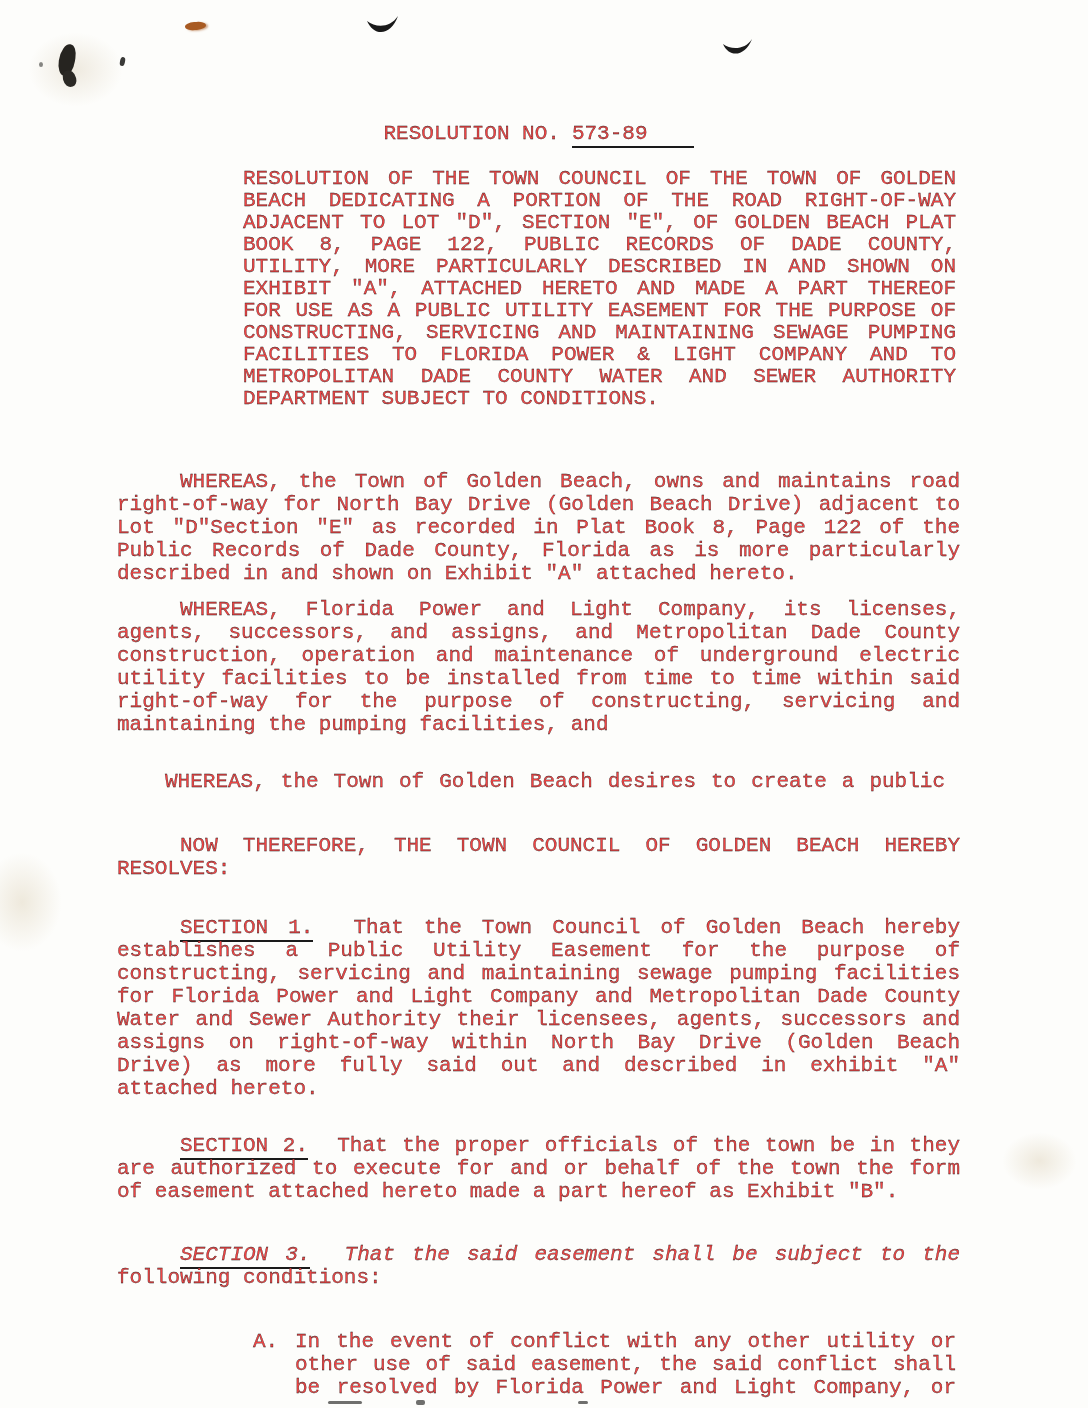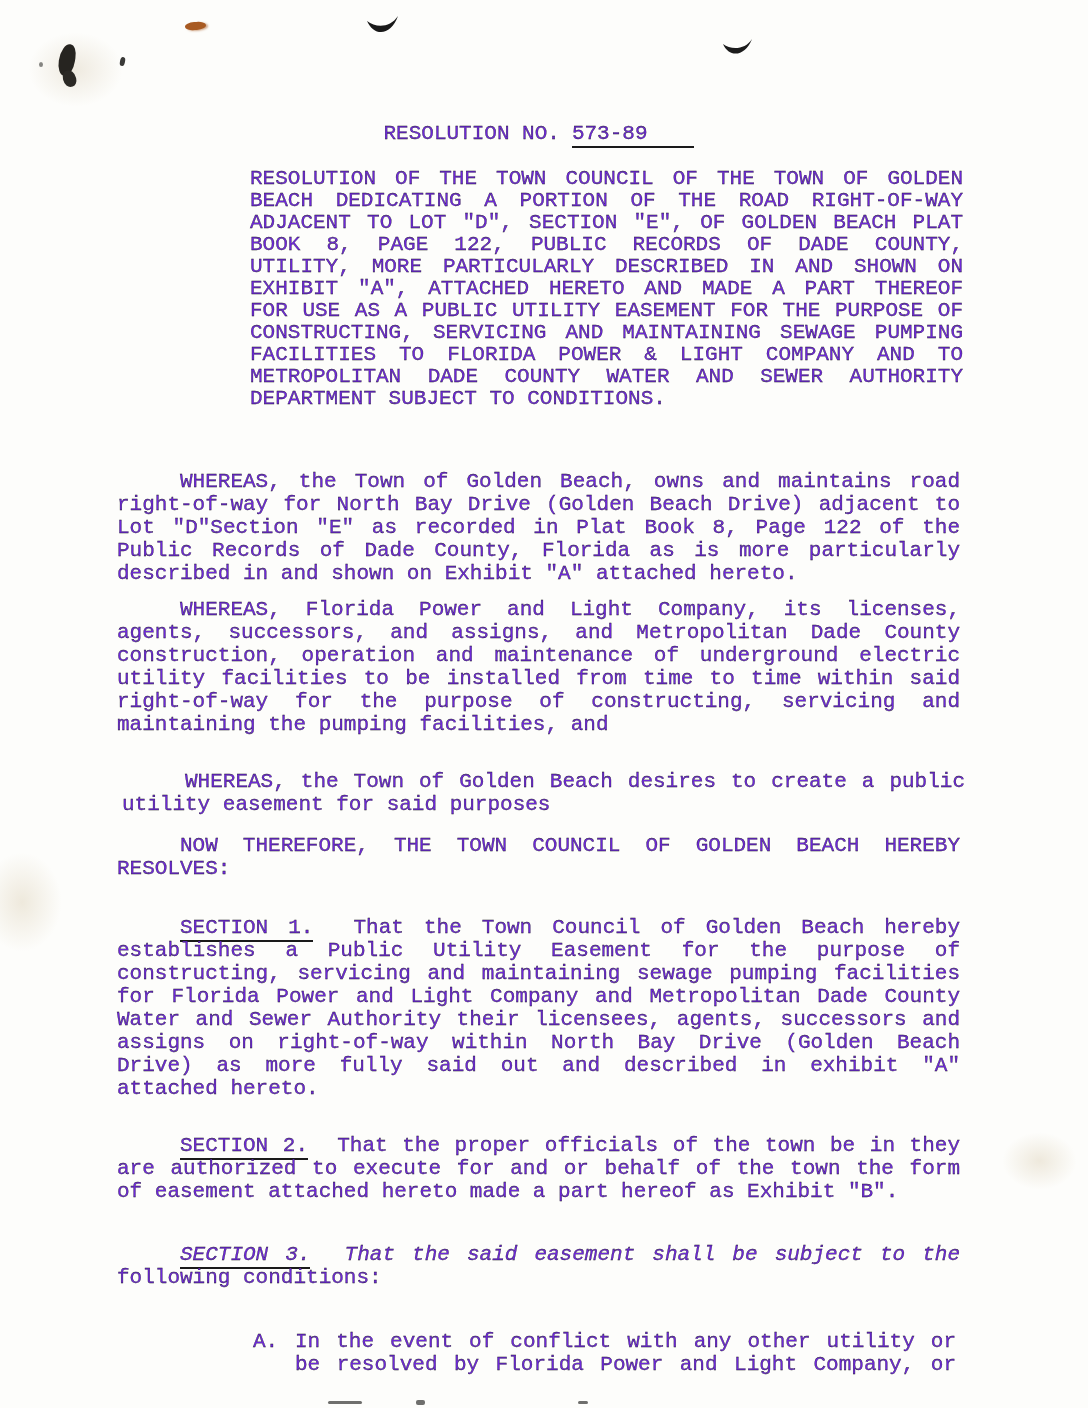--- a/index.html
+++ b/index.html
@@ -1,20 +1,20 @@
 <!DOCTYPE html>
 <html><head>
 <meta charset="utf-8">
 <style>
   html,body{margin:0;padding:0;background:#e8e8e8;}
   .page{
     position:relative;width:1088px;height:1408px;overflow:hidden;
     background:#fdfdfb;
     font-family:"Liberation Mono","DejaVu Sans Mono",monospace;
-    color:#6d28d9;
+    color:#ef4444;
     -webkit-text-stroke:.3px #1a1a1a;
   }
   .block{position:absolute;font-size:21px;line-height:23px;}
   .line{white-space:pre-wrap;text-align:left;}
   .line.jl{text-align:justify;text-align-last:justify;}
   .u{border-bottom:2px solid #1a1a1a;padding-bottom:1px;}
   .title-block{position:absolute;left:117px;top:122px;width:843px;
     font-size:21px;line-height:23px;text-align:center;}
   .title-num{margin-left:12px;}
   .marker{position:absolute;font-size:21px;line-height:23px;}
@@ -50,21 +50,21 @@
   <div class="artifact smudge" style="left:1002px;top:1132px;width:75px;height:58px;"></div>
 
   <div class="artifact frag" style="left:328px;top:1401px;width:34px;height:3px;"></div>
   <div class="artifact frag" style="left:416px;top:1400px;width:9px;height:5px;"></div>
   <div class="artifact frag" style="left:578px;top:1401px;width:10px;height:3px;"></div>
 
   <div class="title-block">
     <span>RESOLUTION NO.</span><span class="title-num u" style="padding-right:46px;">573-89</span>
   </div>
 
-  <div class="block" style="left:250px;top:168px;width:713px;line-height:22px;">
+  <div class="block" style="left:243px;top:168px;width:713px;line-height:22px;">
       <div class="line jl"><span>RESOLUTION OF THE TOWN COUNCIL OF THE TOWN OF GOLDEN</span></div>
       <div class="line jl"><span>BEACH DEDICATING A PORTION OF THE ROAD RIGHT-OF-WAY</span></div>
       <div class="line jl"><span>ADJACENT TO LOT "D", SECTION "E", OF GOLDEN BEACH PLAT</span></div>
       <div class="line jl"><span>BOOK 8, PAGE 122, PUBLIC RECORDS OF DADE COUNTY,</span></div>
       <div class="line jl"><span>UTILITY, MORE PARTICULARLY DESCRIBED IN AND SHOWN ON</span></div>
       <div class="line jl"><span>EXHIBIT "A", ATTACHED HERETO AND MADE A PART THEREOF</span></div>
       <div class="line jl"><span>FOR USE AS A PUBLIC UTILITY EASEMENT FOR THE PURPOSE OF</span></div>
       <div class="line jl"><span>CONSTRUCTING, SERVICING AND MAINTAINING SEWAGE PUMPING</span></div>
       <div class="line jl"><span>FACILITIES TO FLORIDA POWER &amp; LIGHT COMPANY AND TO</span></div>
       <div class="line jl"><span>METROPOLITAN DADE COUNTY WATER AND SEWER AUTHORITY</span></div>
@@ -78,23 +78,22 @@
       <div class="line"><span>described in and shown on Exhibit "A" attached hereto.</span></div>
     </div>
   <div class="block" style="left:117px;top:598px;width:843px;">
       <div class="line jl" style="text-indent: 63px;"><span>WHEREAS, Florida Power and Light Company, its licenses,</span></div>
       <div class="line jl"><span>agents, successors, and assigns, and Metropolitan Dade County</span></div>
       <div class="line jl"><span>construction, operation and maintenance of underground electric</span></div>
       <div class="line jl"><span>utility facilities to be installed from time to time within said</span></div>
       <div class="line jl"><span>right-of-way for the purpose of constructing, servicing and</span></div>
       <div class="line"><span>maintaining the pumping facilities, and</span></div>
     </div>
-  <div class="block" style="left:122px;top:770px;width:843px;">
+  <div class="block" style="left:102px;top:770px;width:843px;">
       <div class="line jl" style="text-indent: 63px;"><span>WHEREAS, the Town of Golden Beach desires to create a public</span></div>
-      <div class="line"><span>utility easement for said purposes</span></div>
     </div>
   <div class="block" style="left:117px;top:834px;width:843px;">
       <div class="line jl" style="text-indent: 63px;"><span>NOW THEREFORE, THE TOWN COUNCIL OF GOLDEN BEACH HEREBY</span></div>
       <div class="line"><span>RESOLVES:</span></div>
     </div>
   <div class="block" style="left:117px;top:916px;width:843px;">
       <div class="line jl" style="text-indent: 63px;"><span class="u">SECTION 1.</span><span>  That the Town Council of Golden Beach hereby</span></div>
       <div class="line jl"><span>establishes a Public Utility Easement for the purpose of</span></div>
       <div class="line jl"><span>constructing, servicing and maintaining sewage pumping facilities</span></div>
       <div class="line jl"><span>for Florida Power and Light Company and Metropolitan Dade County</span></div>
@@ -109,16 +108,17 @@
       <div class="line"><span>of easement attached hereto made a part hereof as Exhibit "B".</span></div>
     </div>
   <div class="block" style="left:117px;top:1243px;width:843px;">
       <div class="line jl" style="text-indent: 63px; font-style: italic;"><span class="u">SECTION 3.</span><span>  That the said easement shall be subject to the</span></div>
       <div class="line"><span>following conditions:</span></div>
     </div>
 
   <div class="marker" style="left:253px;top:1330px;">A.</div>
   <div class="block" style="left:295px;top:1330px;width:661px;">
       <div class="line jl"><span>In the event of conflict with any other utility or</span></div>
+      <div class="line jl"><span>other use of said easement, the said conflict shall</span></div>
       <div class="line jl"><span>be resolved by Florida Power and Light Company, or</span></div>
     </div>
 
 </div>
 
 </body></html>

